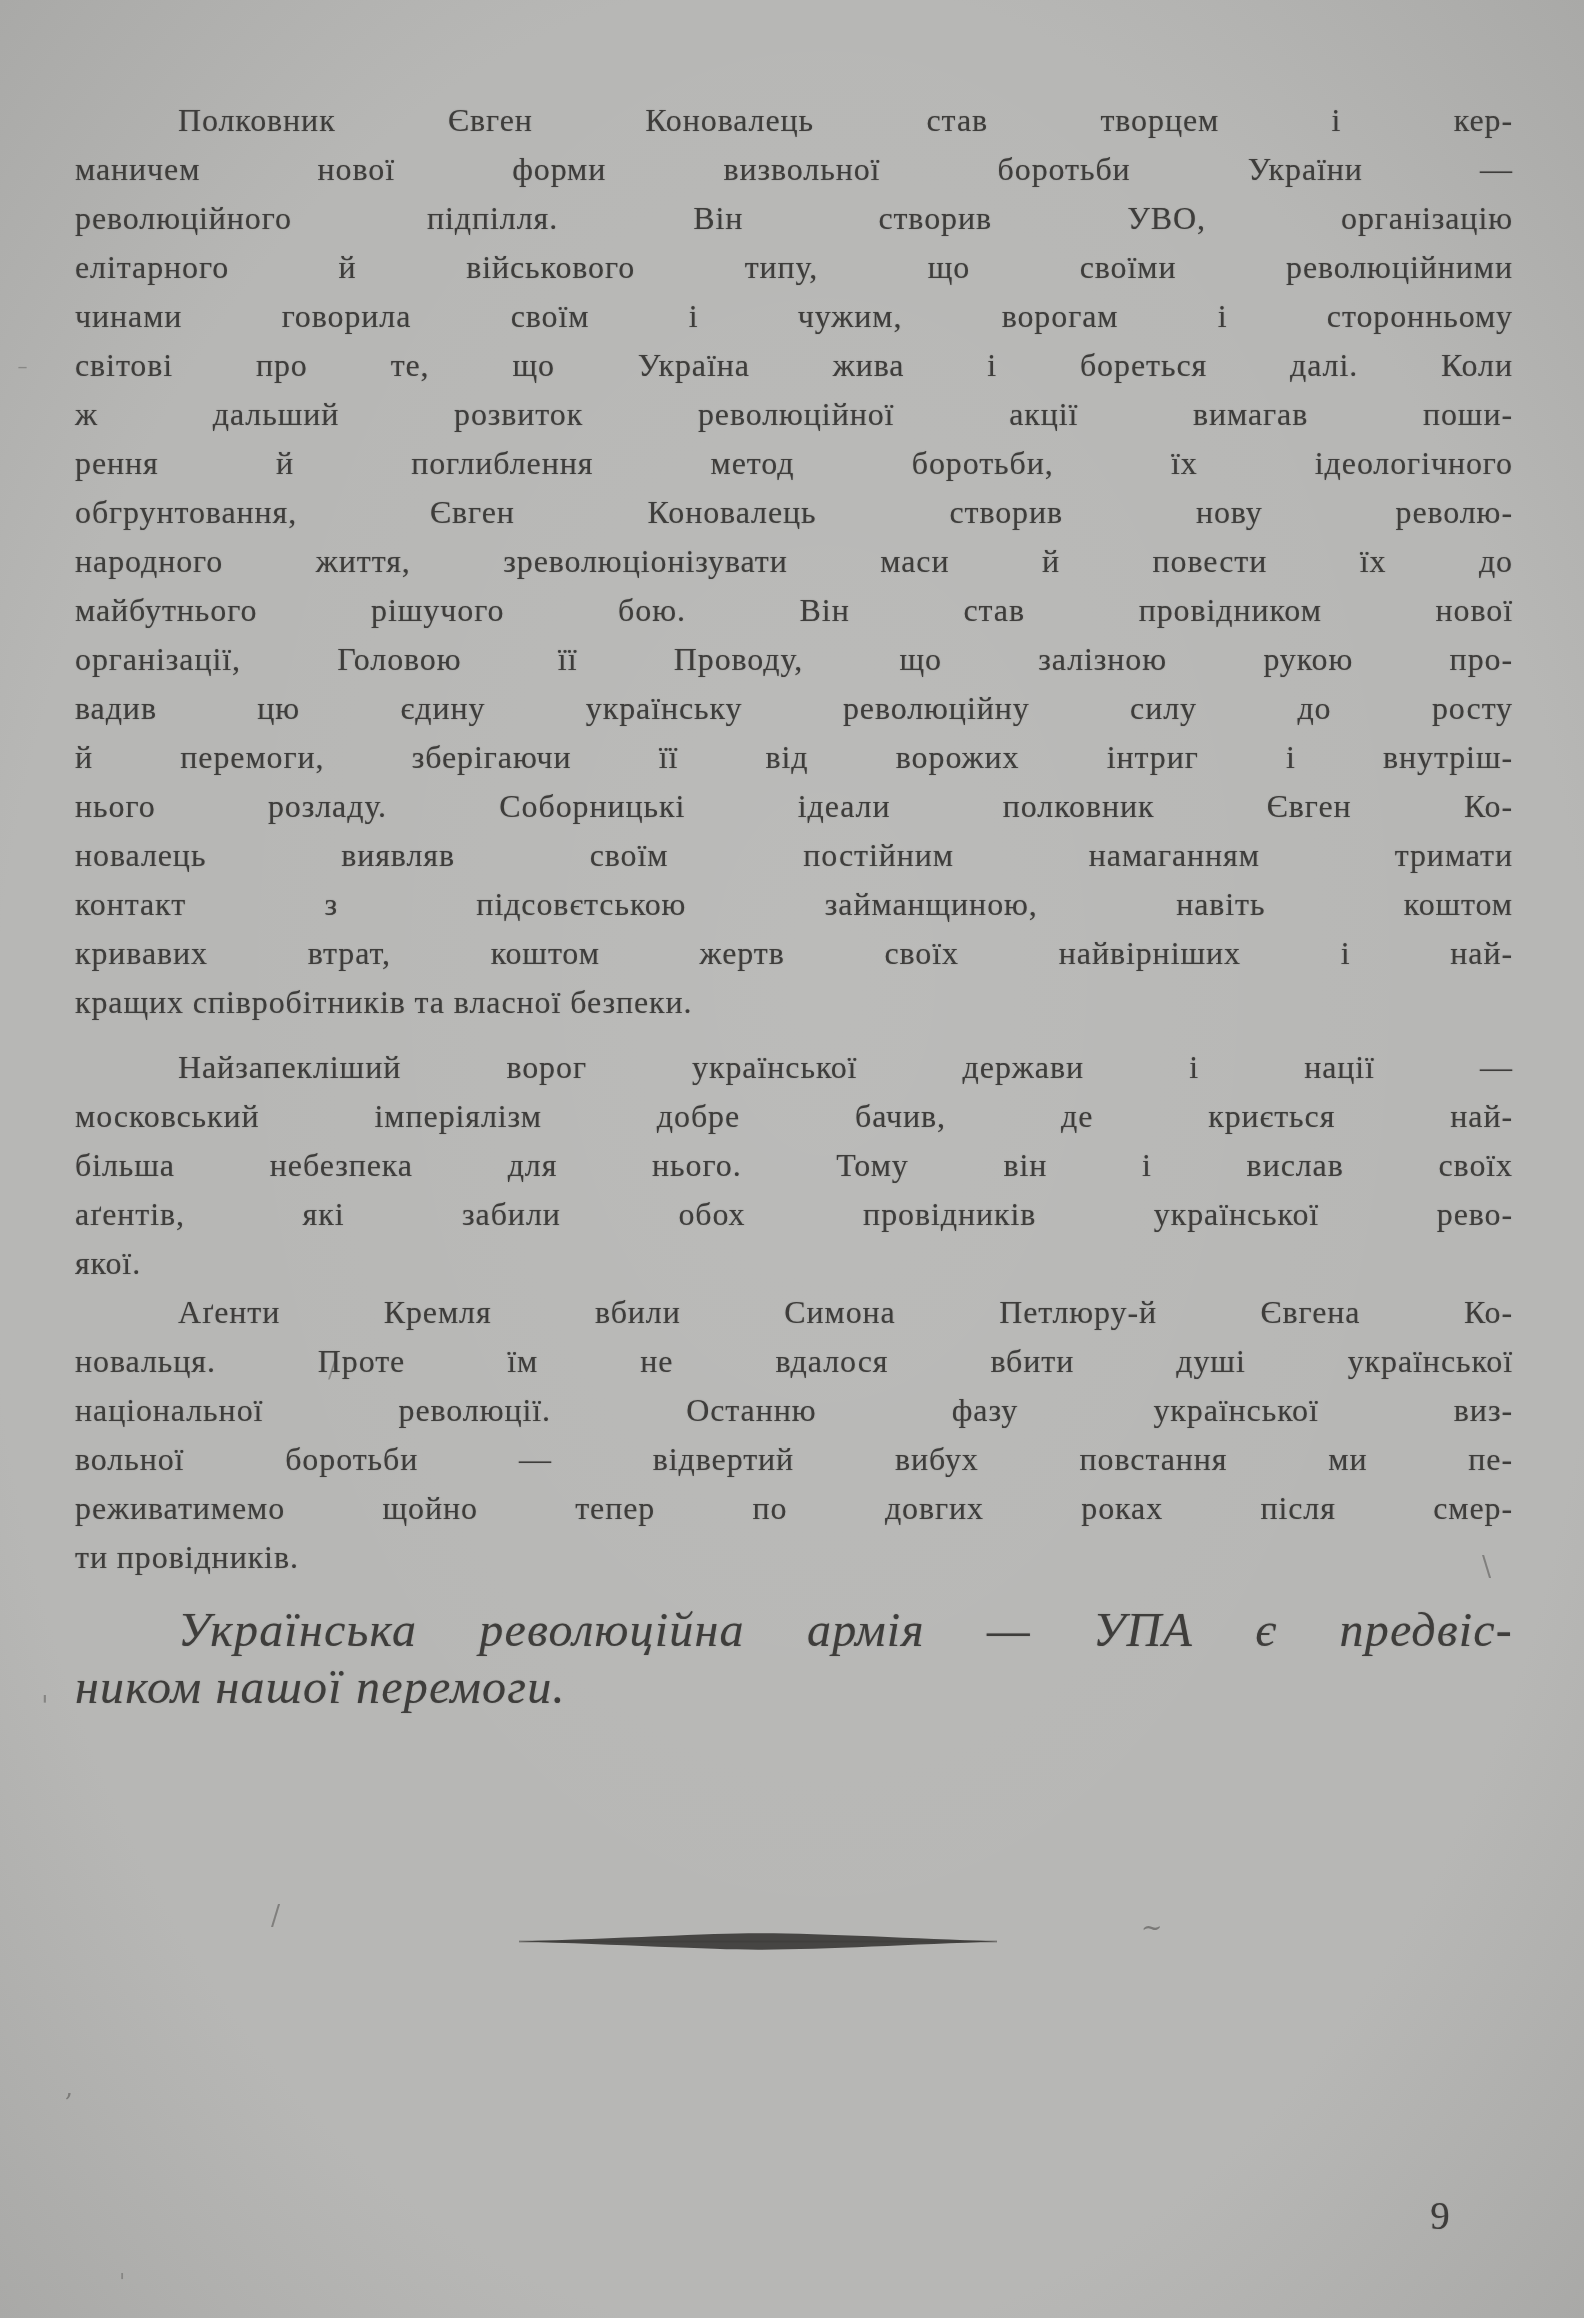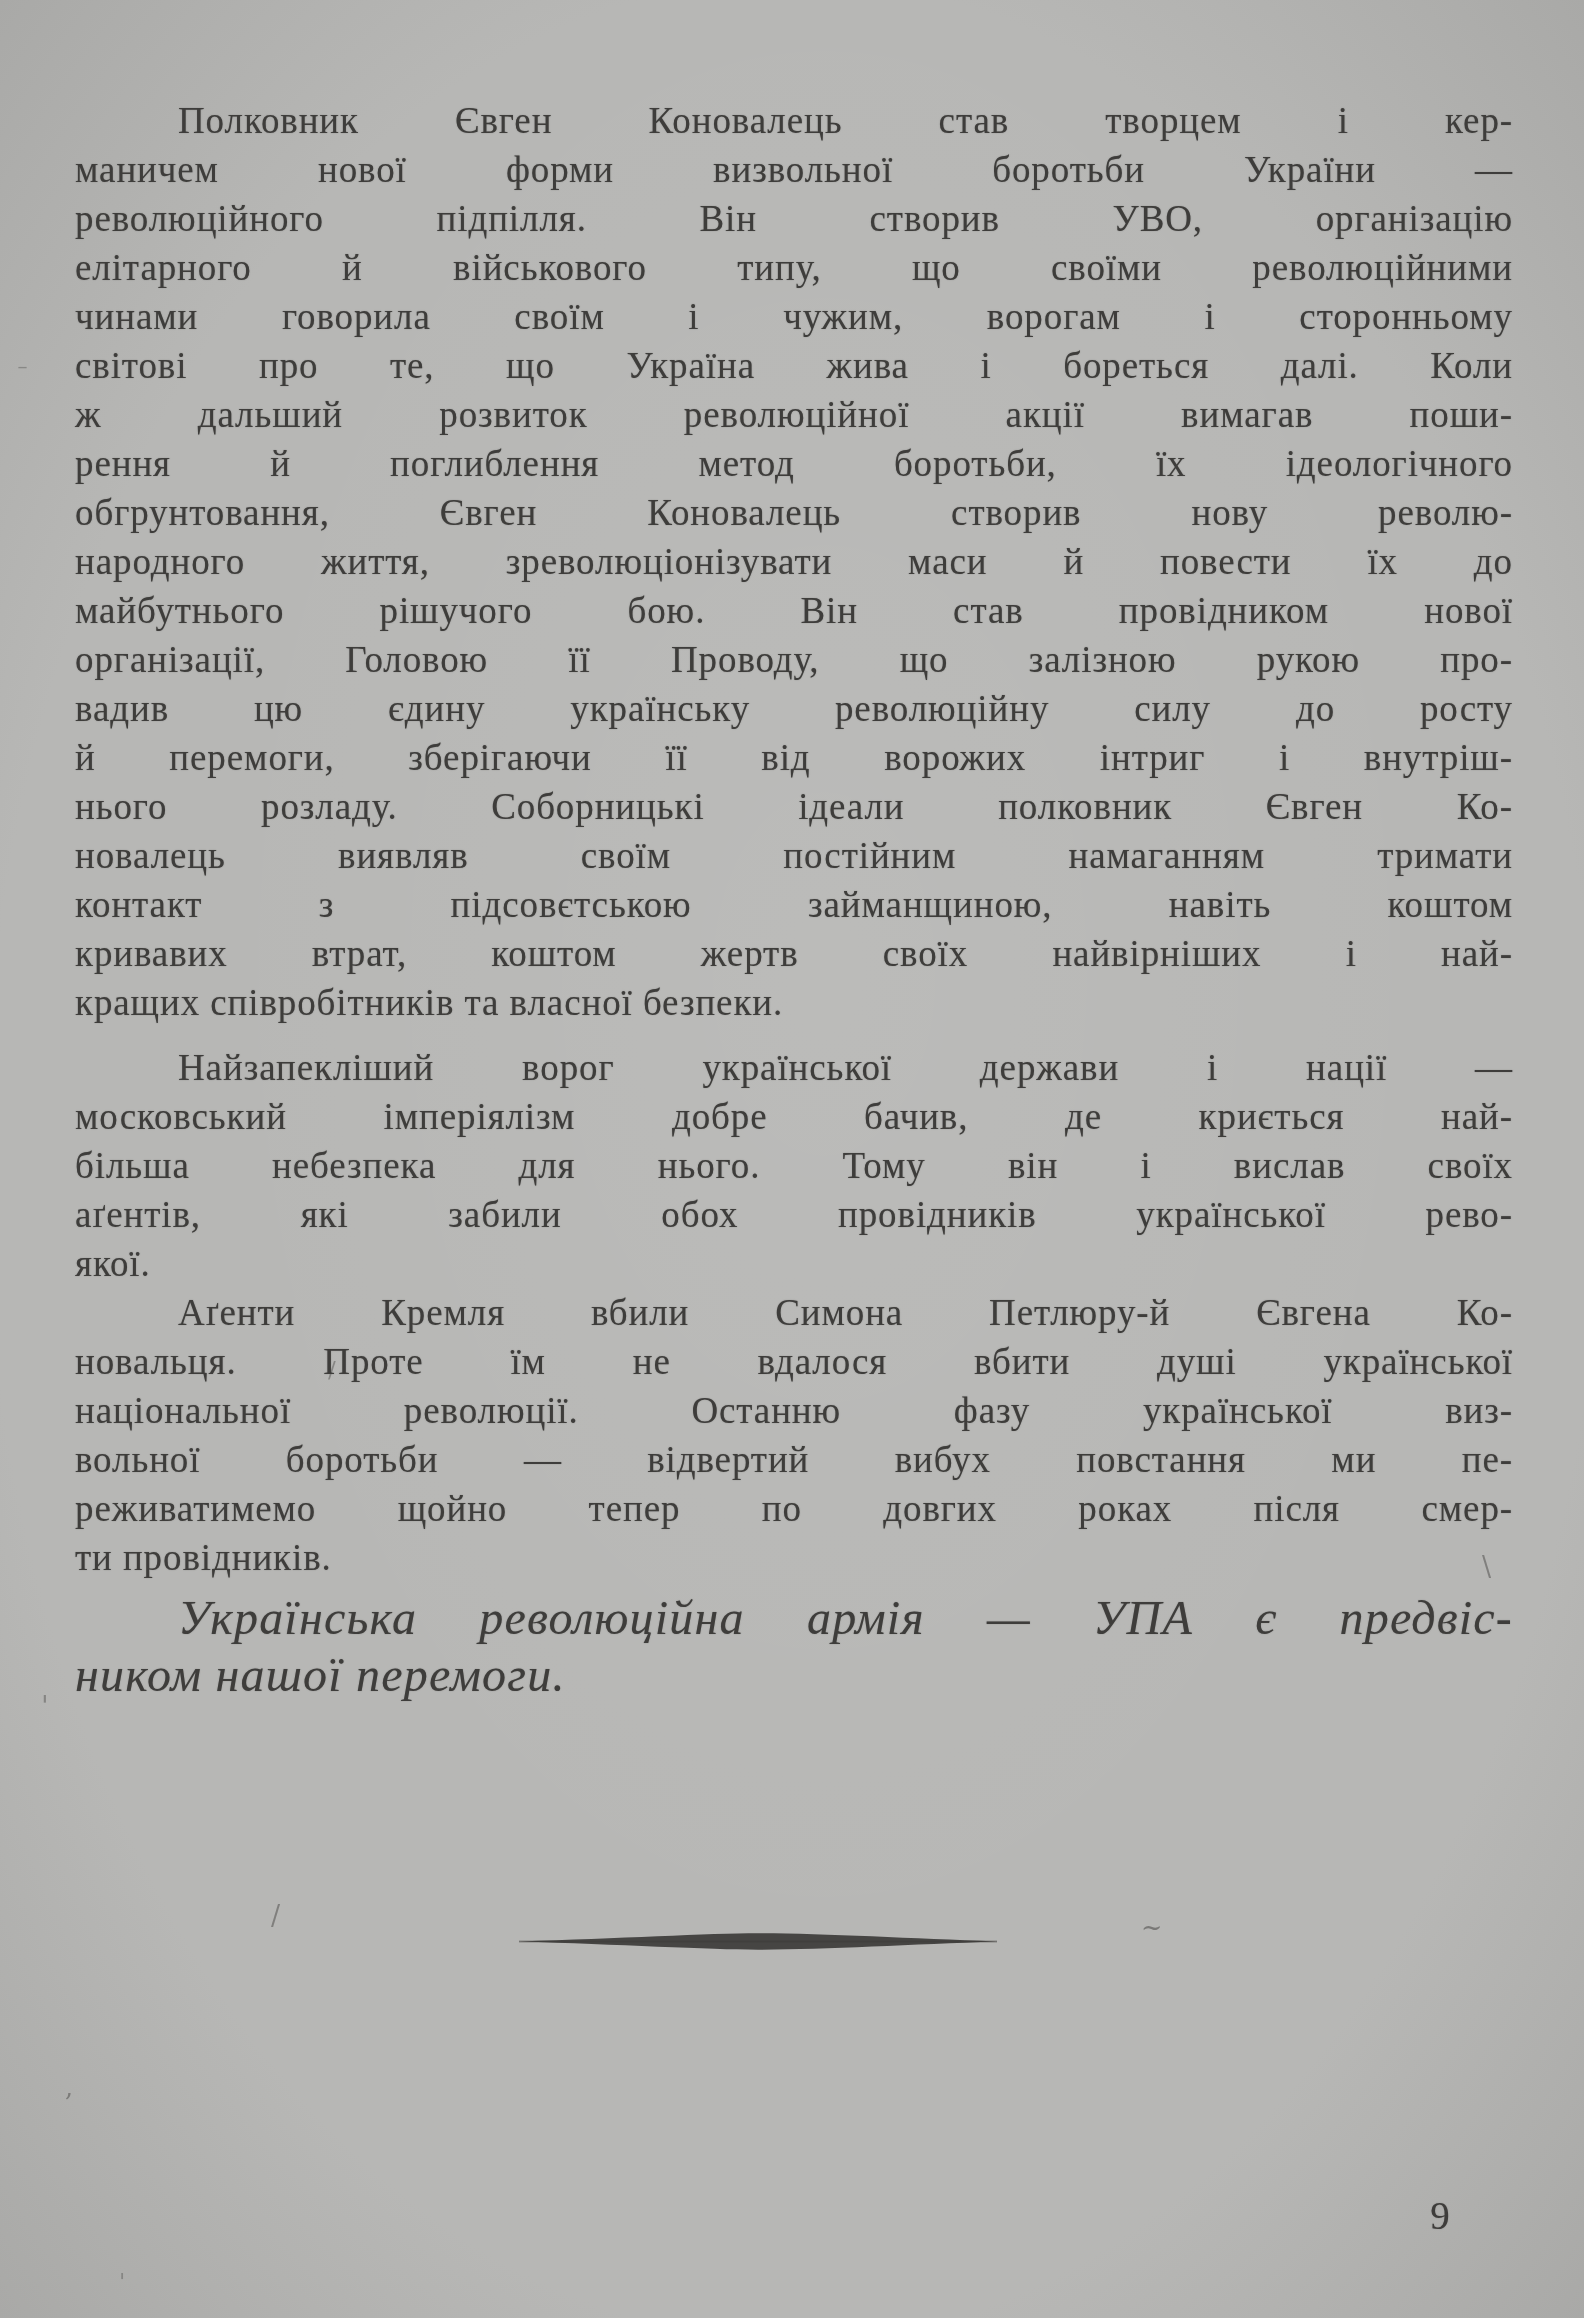--- a/index.html
+++ b/index.html
@@ -22,23 +22,23 @@
     color:var(--ink);
   }
   .text-block{
     position:absolute;
     left:75px; top:96px;
     width:1438px;
   }
   .para{margin:0;}
   .para:nth-child(2){margin-top:16px;}
   .para:nth-child(3){}
-  .para:nth-child(4){margin-top:7px;font-family:Liberation Serif, serif;}
+  .para:nth-child(4){margin-top:19px;font-family:Liberation Serif, serif;}
   .line{
-    font-size:37px;
+    font-size:32px;
     line-height:49px;
     letter-spacing:0.9px;
     white-space:normal;
     text-align:justify;
     text-align-last:justify;
     color:var(--ink);
     text-shadow:0 0 1.2px rgba(62,61,59,0.45);
   }
   .line.first{text-indent:103px;}
   .line.last{text-align:justify;text-align-last:left;}

